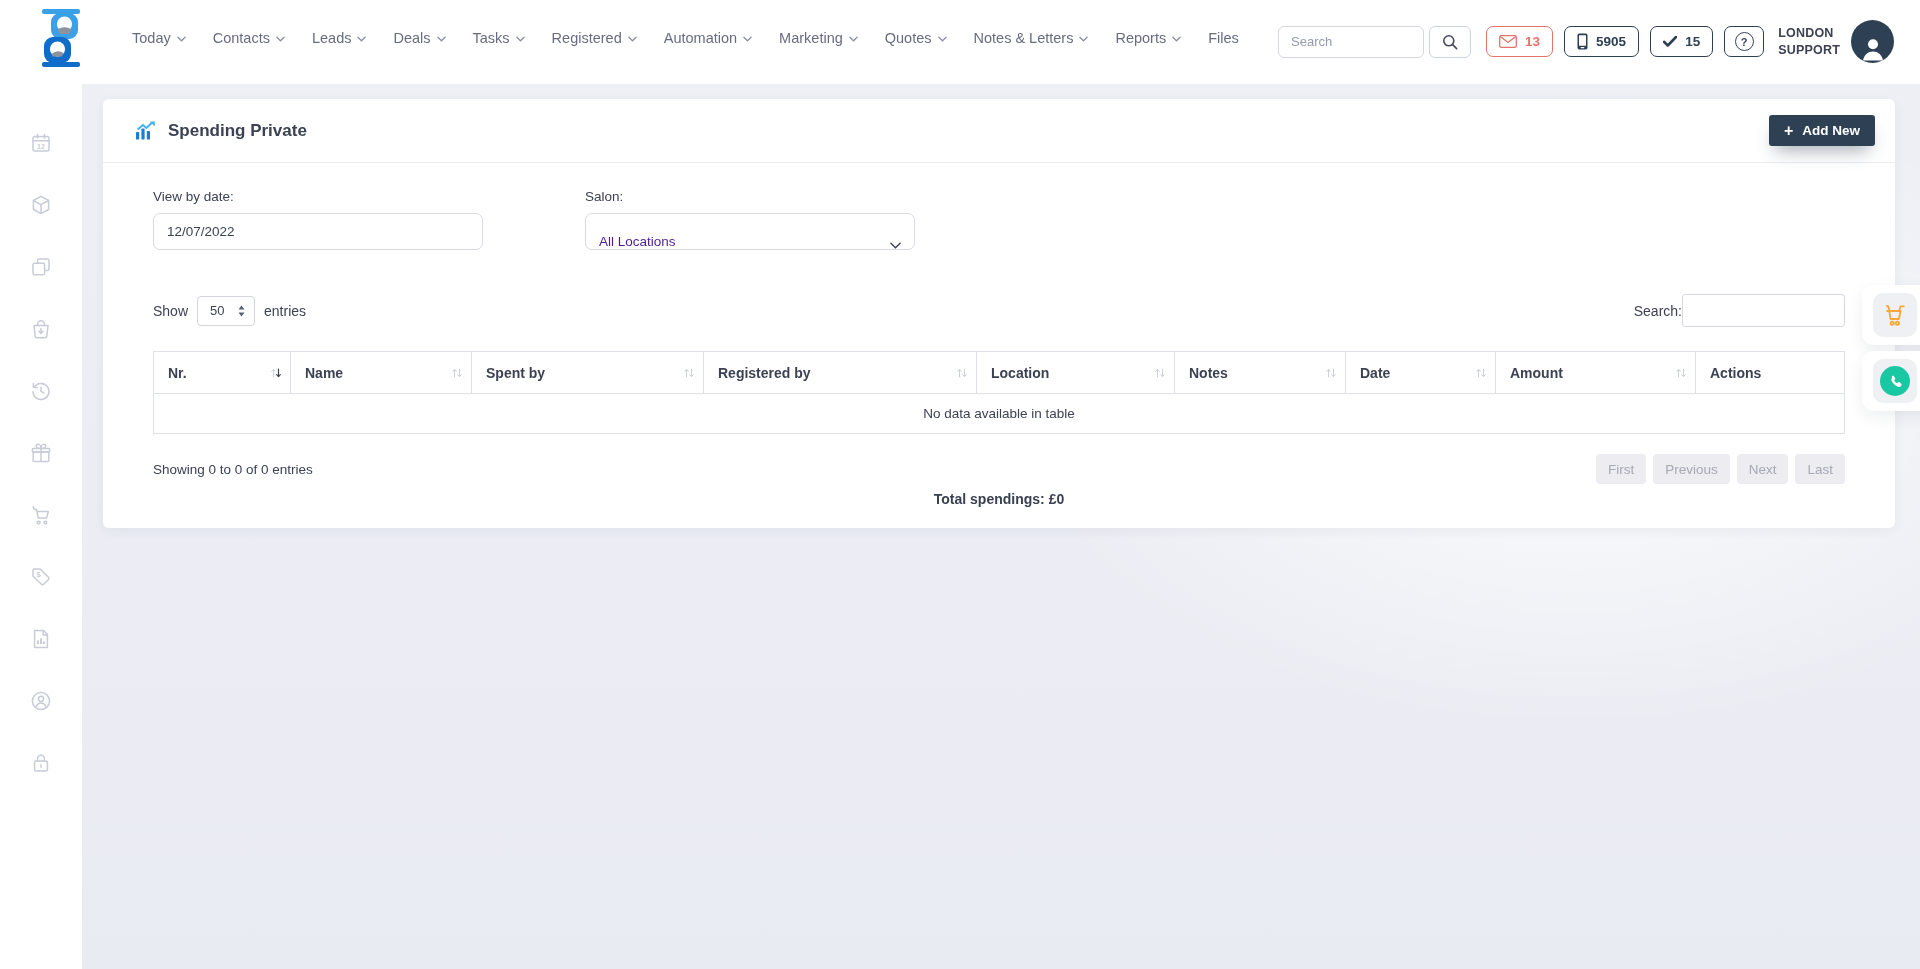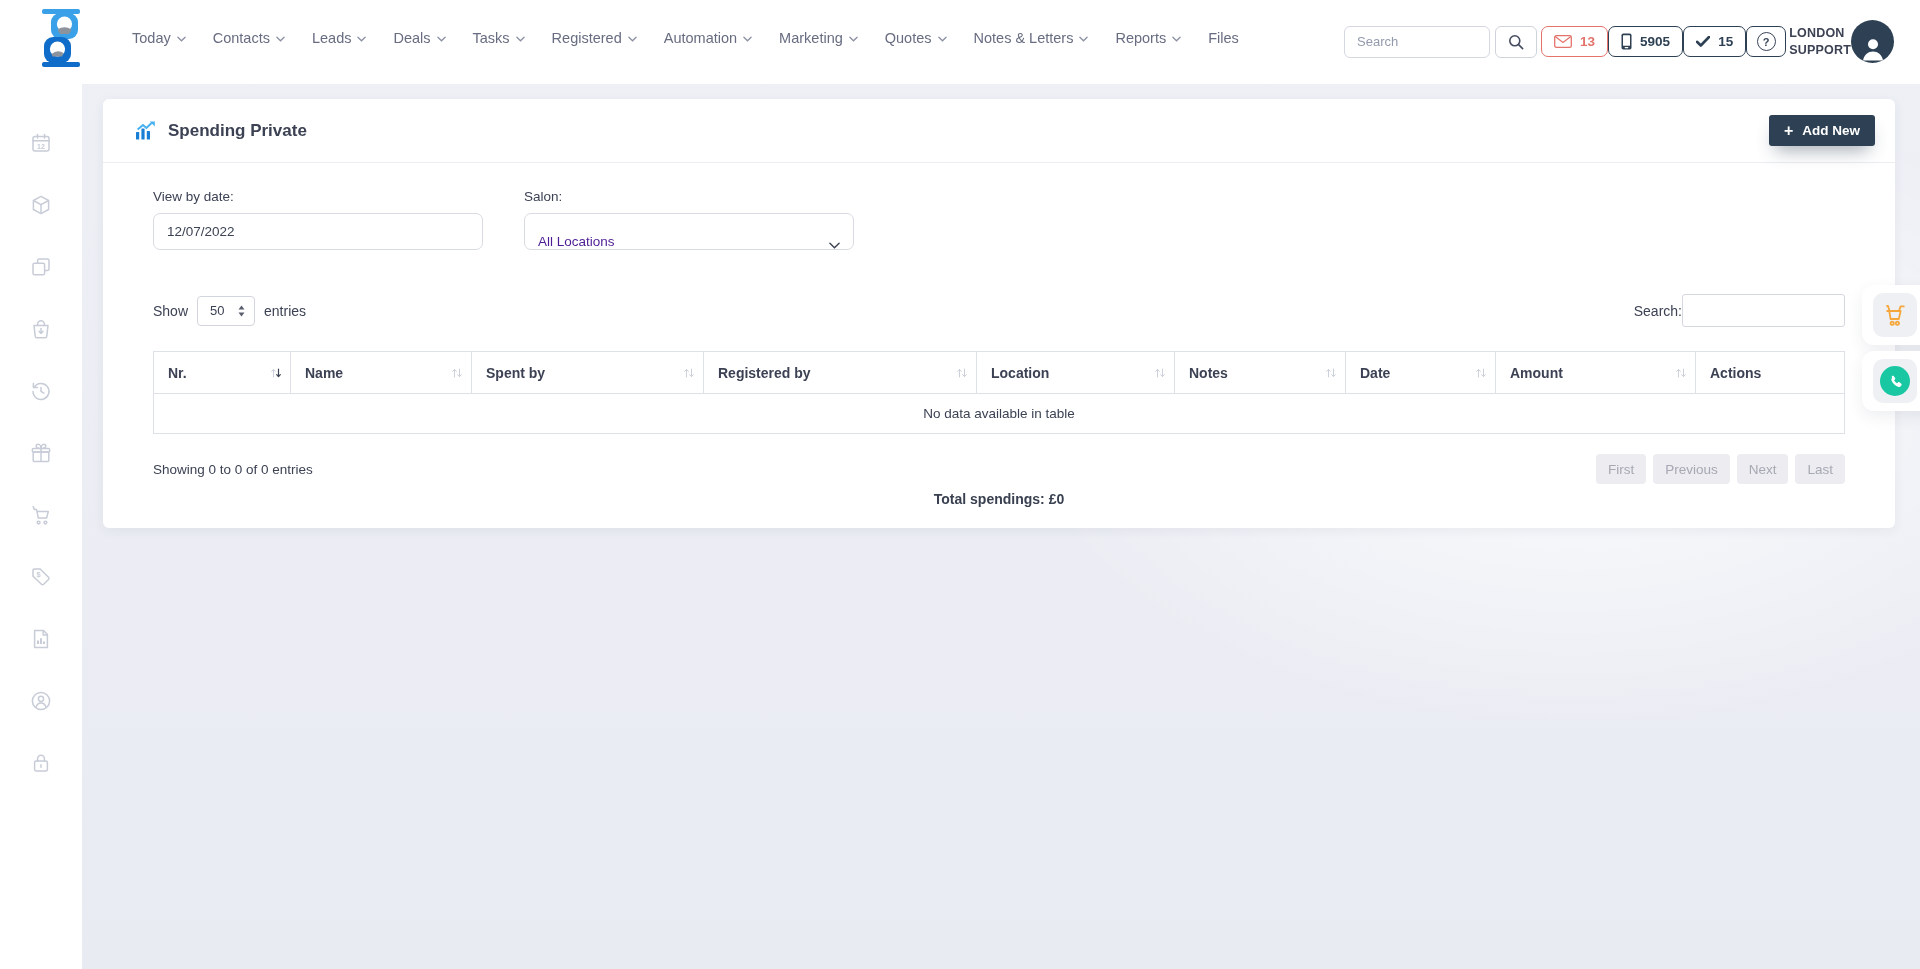--- a/index.html
+++ b/index.html
@@ -12,21 +12,21 @@
     color:#3c4254;
     position:relative;
   }
 
   
   .topbar{position:absolute;left:0;top:0;width:1920px;height:84px;background:#fff;display:flex;align-items:center;padding:0 26px 8px 36px;z-index:20;}
   .logo{width:50px;height:58px;margin-right:46px;flex:0 0 auto;cursor:pointer;}
   .mainnav{display:flex;align-items:center;gap:27px;}
   .nav-item{display:flex;align-items:center;gap:6px;font-size:14.5px;font-weight:500;color:#676c80;cursor:pointer;white-space:nowrap;}
   .nav-item svg{margin-top:2px;}
-  .top-right{margin-left:auto;display:flex;align-items:center;margin-top:7px;}
+  .top-right{margin-left:auto;display:flex;align-items:center;gap:11px;margin-top:7px;}
   .search-wrap{display:flex;align-items:center;margin-right:4px;}
   .search-input{width:146px;height:32px;border:1px solid #d5d8e1;border-radius:6px;padding:0 12px;font-size:13px;color:#3c4254;outline:none;font-family:inherit;}
   .search-input::placeholder{color:#939aac;}
   .search-btn{width:42px;height:32px;border:1px solid #cfd3dc;border-radius:6px;background:#fff;margin-left:5px;display:flex;align-items:center;justify-content:center;cursor:pointer;}
   .pill{height:31px;display:flex;align-items:center;gap:8px;padding:0 12px;border-radius:7px;border:1.5px solid #2e4154;background:#fff;font-size:13.5px;font-weight:700;color:#2e4154;cursor:pointer;}
   .pill.red{border-color:#e4736b;color:#e4736b;}
   .help-btn{width:40px;height:31px;border:1.5px solid #2e4154;border-radius:7px;background:#fff;display:flex;align-items:center;justify-content:center;cursor:pointer;}
   .help-circle{width:19px;height:19px;border:1.3px solid #3a4458;border-radius:50%;display:flex;align-items:center;justify-content:center;font-size:11px;font-weight:600;color:#3a4458;}
   .user-name{font-size:12.5px;font-weight:600;color:#3c4254;line-height:1.35;letter-spacing:.2px;margin-left:3px;}
   .avatar{width:43px;height:43px;border-radius:50%;background:#2e4154;display:flex;align-items:flex-end;justify-content:center;overflow:hidden;cursor:pointer;flex:0 0 auto;}
@@ -35,21 +35,21 @@
   .sidebar{position:absolute;left:0;top:84px;width:82px;height:885px;background:#fff;display:flex;flex-direction:column;align-items:center;padding-top:48px;gap:40px;z-index:10;}
   .side-item{width:26px;height:22px;display:flex;align-items:center;justify-content:center;cursor:pointer;}
 
   
   .card{position:absolute;left:103px;top:99px;width:1792px;height:429px;background:#fff;border-radius:6px;box-shadow:0 3px 12px rgba(50,58,80,.06);z-index:5;}
   .card-header{height:64px;display:flex;align-items:center;padding:0 20px 0 32px;border-bottom:1px solid #ecedf1;}
   .card-title{font-size:17px;font-weight:600;color:#3c4254;margin-left:12px;}
   .add-btn{margin-left:auto;height:31px;display:flex;align-items:center;gap:9px;background:#2e4154;color:#fff;border:none;border-radius:3px;padding:0 15px;font-size:13.5px;font-weight:600;font-family:inherit;cursor:pointer;box-shadow:0 10px 18px -6px rgba(46,65,84,.45);}
   .add-plus{font-size:16px;font-weight:700;line-height:1;}
 
-  .filters{display:flex;gap:41px;padding:26px 30px 0 50px;}
+  .filters{display:flex;gap:102px;padding:26px 30px 0 50px;}
   .field label{display:block;font-size:13.5px;color:#3c4254;margin-bottom:9px;}
   .text-input{width:330px;height:37px;border:1px solid #d9dbe3;border-radius:7px;padding:0 13px;font-size:13.5px;color:#3c4254;outline:none;font-family:inherit;background:#fff;}
   .select-box{width:330px;height:37px;border:1px solid #d9dbe3;border-radius:7px;padding:0 13px;font-size:13.5px;color:#4c1d95;display:flex;align-items:flex-end;justify-content:space-between;cursor:pointer;background:#fff;}
 
   .controls{display:flex;align-items:center;padding:44px 50px 0 50px;}
   .show-group{display:flex;align-items:center;gap:9px;font-size:14px;color:#3c4254;}
   .pagesize{width:58px;height:30px;border:1px solid #d2d5dd;border-radius:4px;display:flex;align-items:center;justify-content:space-between;padding:0 8px 0 12px;font-size:13px;color:#3c4254;cursor:pointer;background:#fff;}
   .search-group{margin-left:auto;display:flex;align-items:center;font-size:14px;color:#3c4254;}
   .tbl-search{width:163px;height:33px;border:1px solid #d5d8e1;border-radius:3px;padding:0 10px;font-size:13.5px;color:#3c4254;outline:none;font-family:inherit;}
 

